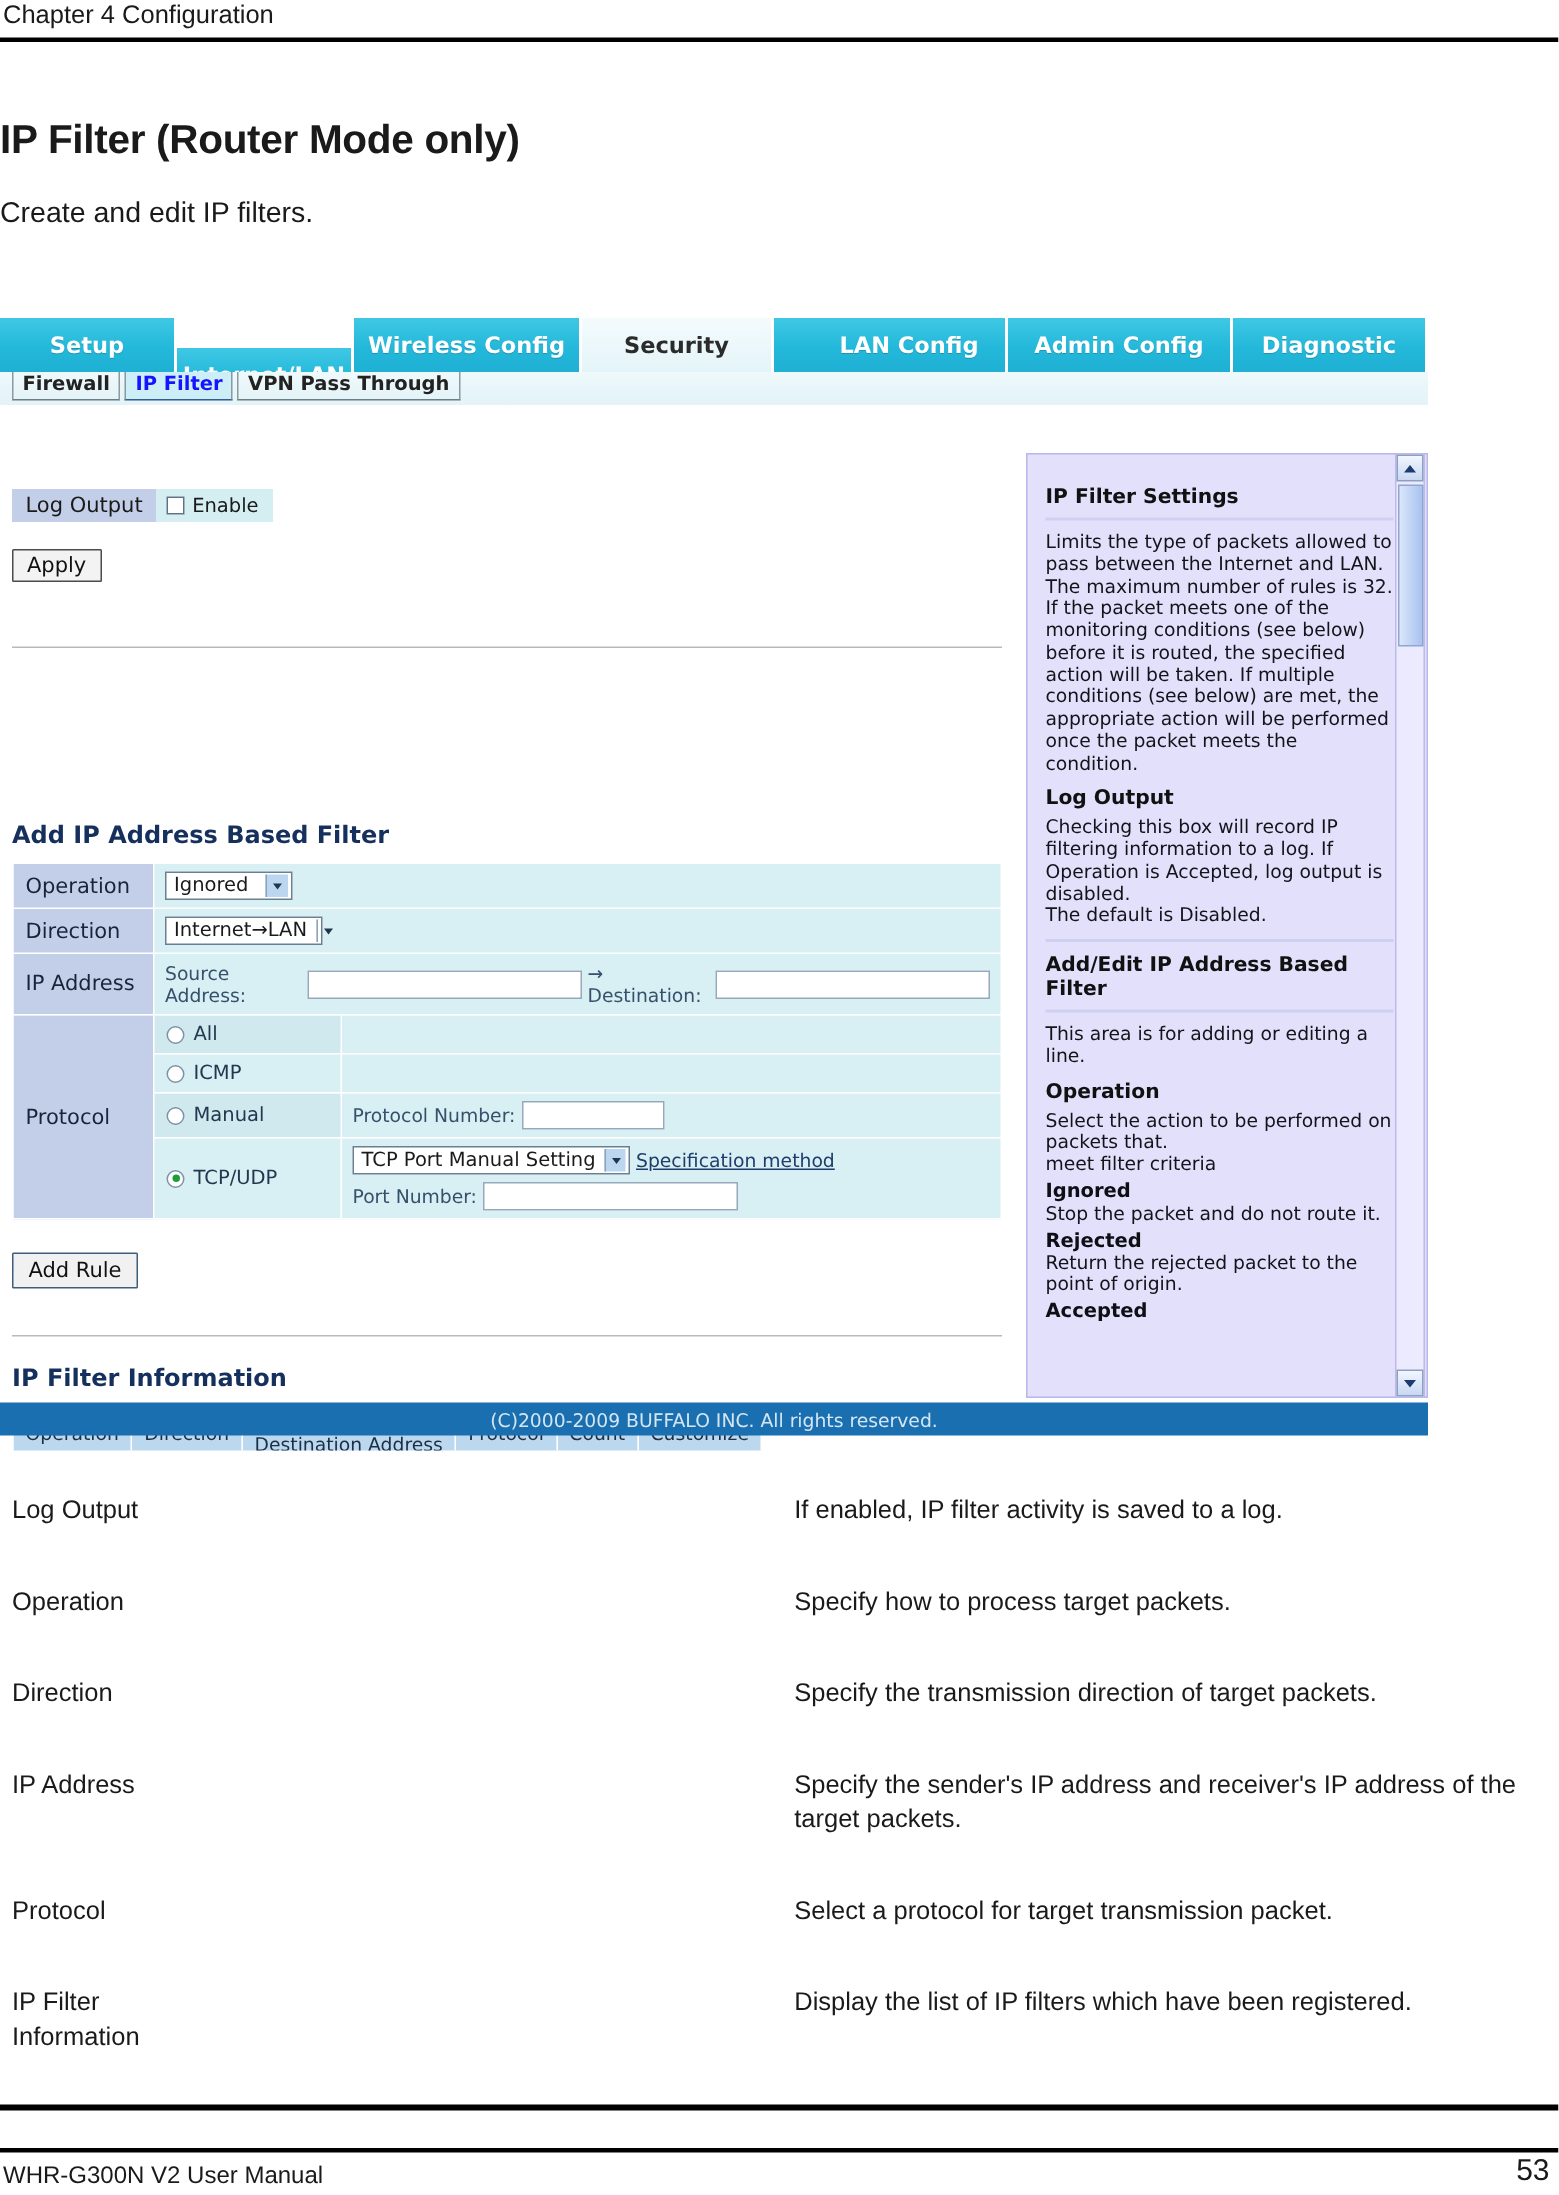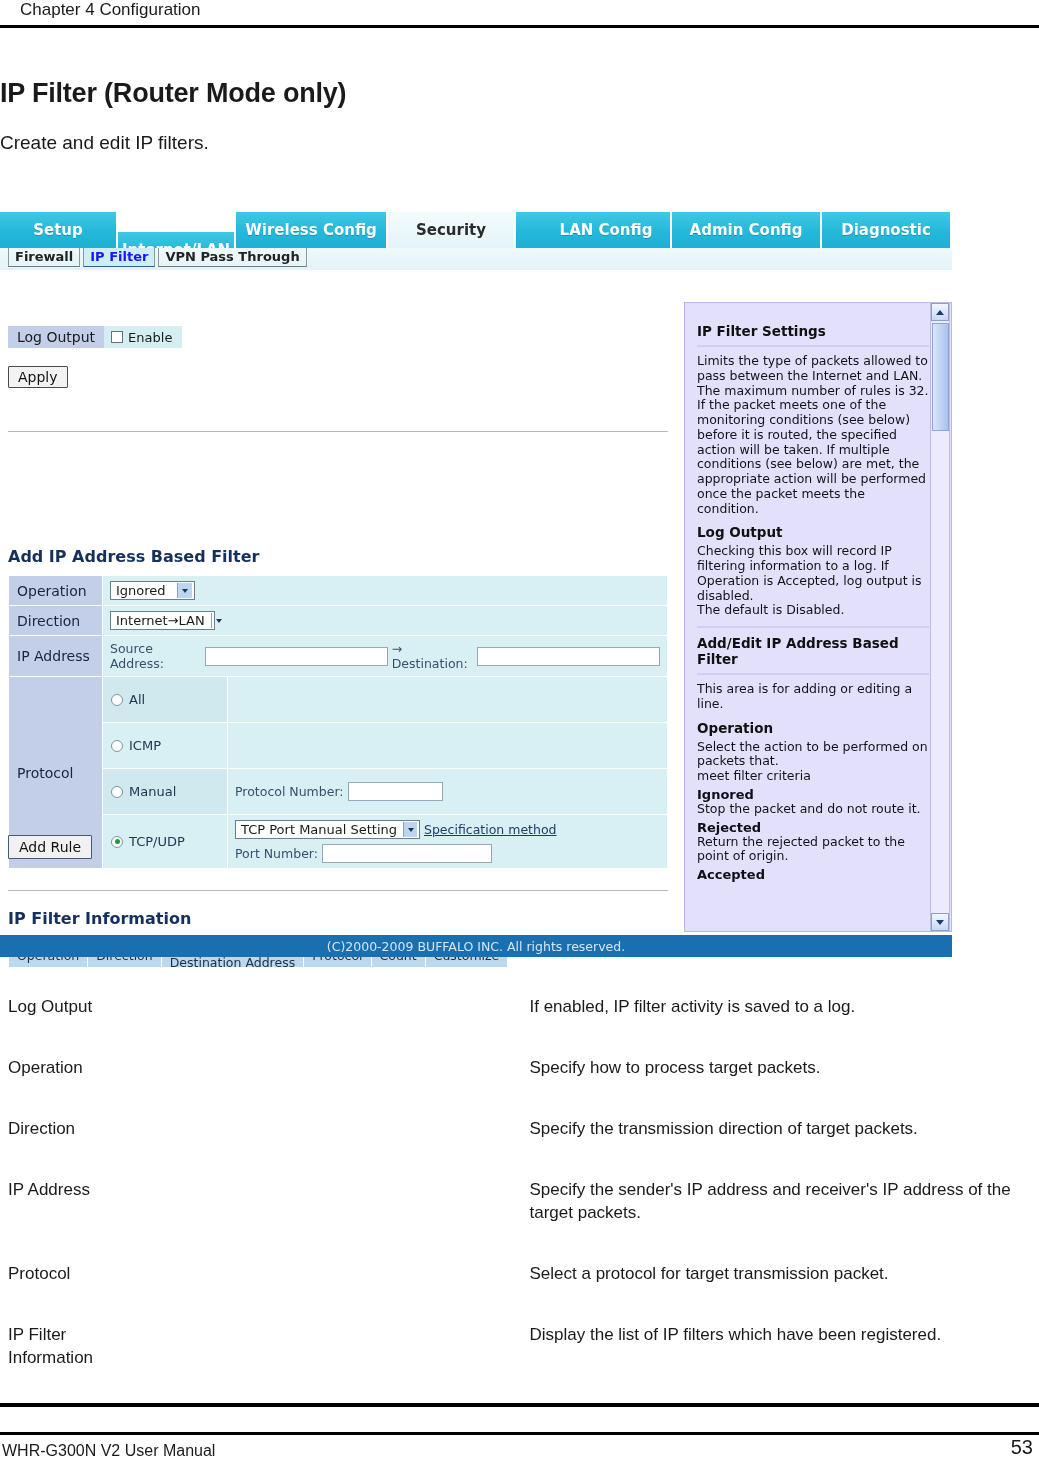--- a/index.html
+++ b/index.html
@@ -9,21 +9,21 @@
     background:#ffffff;
     font-family:"Liberation Sans", sans-serif;
     color:#1a1a1a;
     position:relative;
     overflow:hidden;
   }
 
   
   .running-head {
     position:absolute; left:0; top:0; width:1039px; height:26px;
-    font-size:17px; color:#1a1a1a; padding-left:20px;
+    font-size:17px; color:#1a1a1a; padding-left:2px;
   }
   .running-head-rule {
     position:absolute; left:0; top:25px; width:1039px; height:3px; background:#000;
   }
 
   
   .doc-title {
     position:absolute; left:0; top:78px;
     font-size:27px; font-weight:bold; letter-spacing:-0.2px;
   }
@@ -119,21 +119,21 @@
   .ftable {
     position:absolute; left:8px; top:277px; width:660px;
     border-collapse:collapse; font-size:13px; color:#1f2d3d;
   }
   .ftable td { border:1px solid #ffffff; padding:0; vertical-align:middle; }
   .lbl-cell {
     background:#c3cfe8; width:94px; padding:5px 8px !important;
     font-size:14px; color:#17243a;
   }
   .val-cell { background:#d8eff3; padding:5px 7px !important; }
-  .opt-cell { background:#cfe9ee; width:125px; padding:15px 8px !important;text-align:right; }
+  .opt-cell { background:#cfe9ee; width:125px; padding:5px 8px !important;text-align:right; }
   .opt-cell.alt { background:#d8eff3; }
 
   .sel {
     display:inline-flex; align-items:center; justify-content:space-between;
     background:#ffffff; border:1px solid #6b7f92;
     font-size:13px; padding:1px 2px 1px 5px; color:#1a1a1a; white-space:nowrap;
   }
   .sel .arrow {
     display:inline-block; width:15px; height:15px; margin-left:6px;
     background:#bcd6ef; border-left:1px solid #8aa3bb;

